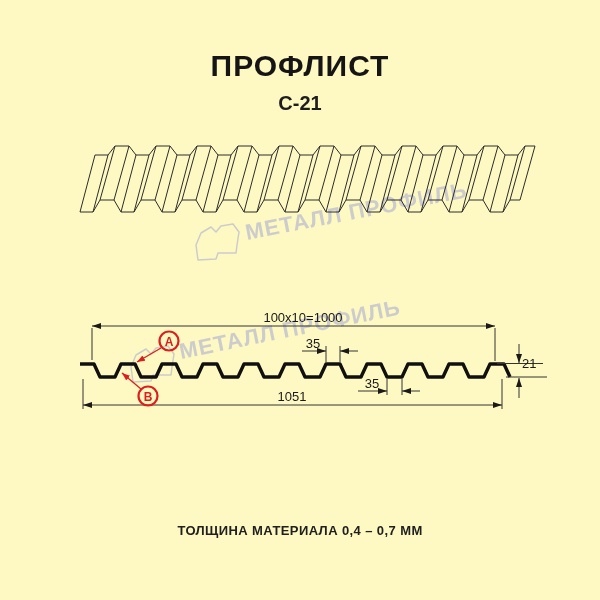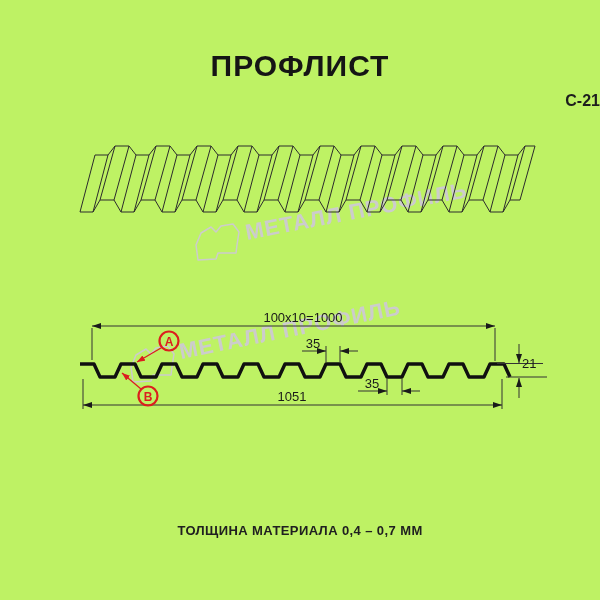--- a/index.html
+++ b/index.html
@@ -1,21 +1,21 @@
 <!DOCTYPE html>
 <html style="--accent: #dc1e1e; --wm: #cccccc;"><head>
 <meta charset="utf-8">
 <style>
   html,body{margin:0;padding:0;background:#fff;}
-  .stage{position:relative;width:600px;height:600px;background:#bef264;overflow:hidden;
+  .stage{position:relative;width:600px;height:600px;background:#fef9c3;overflow:hidden;
          font-family:"Liberation Sans",sans-serif;}
   .title{position:absolute;top:49px;left:0;right:0;text-align:center;
          font-size:30px;font-weight:800;letter-spacing:1px;color:#151515;}
-  .subtitle{position:absolute;top:92px;left:0;right:0;text-align:right;
-         font-size:16px;font-weight:700;color:#1d1d1d;}
+  .subtitle{position:absolute;top:92px;left:0;right:0;text-align:center;
+         font-size:20px;font-weight:700;color:#1d1d1d;}
   .footer{position:absolute;top:523px;left:0;right:0;text-align:center;
          font-size:13px;font-weight:700;letter-spacing:.4px;color:#202020;}
   svg{position:absolute;left:0;top:0;}
   .thin{stroke:#333;stroke-width:1;fill:none;}
   .wire{stroke:#2c2c2c;stroke-width:1;fill:none;stroke-linejoin:round;}
   .thick{stroke:#101010;stroke-width:3.4;fill:none;stroke-linejoin:round;stroke-linecap:butt;}
   .dimtxt{font-family:"Liberation Sans",sans-serif;font-size:13px;fill:#1a1a1a;}
   .red{stroke:var(--accent);fill:none;}
   .redtxt{font-family:"Liberation Sans",sans-serif;font-size:12px;font-weight:700;fill:var(--accent);}
   .wmpoly{stroke:var(--wm);stroke-width:1.5;fill:none;stroke-linejoin:round;}

